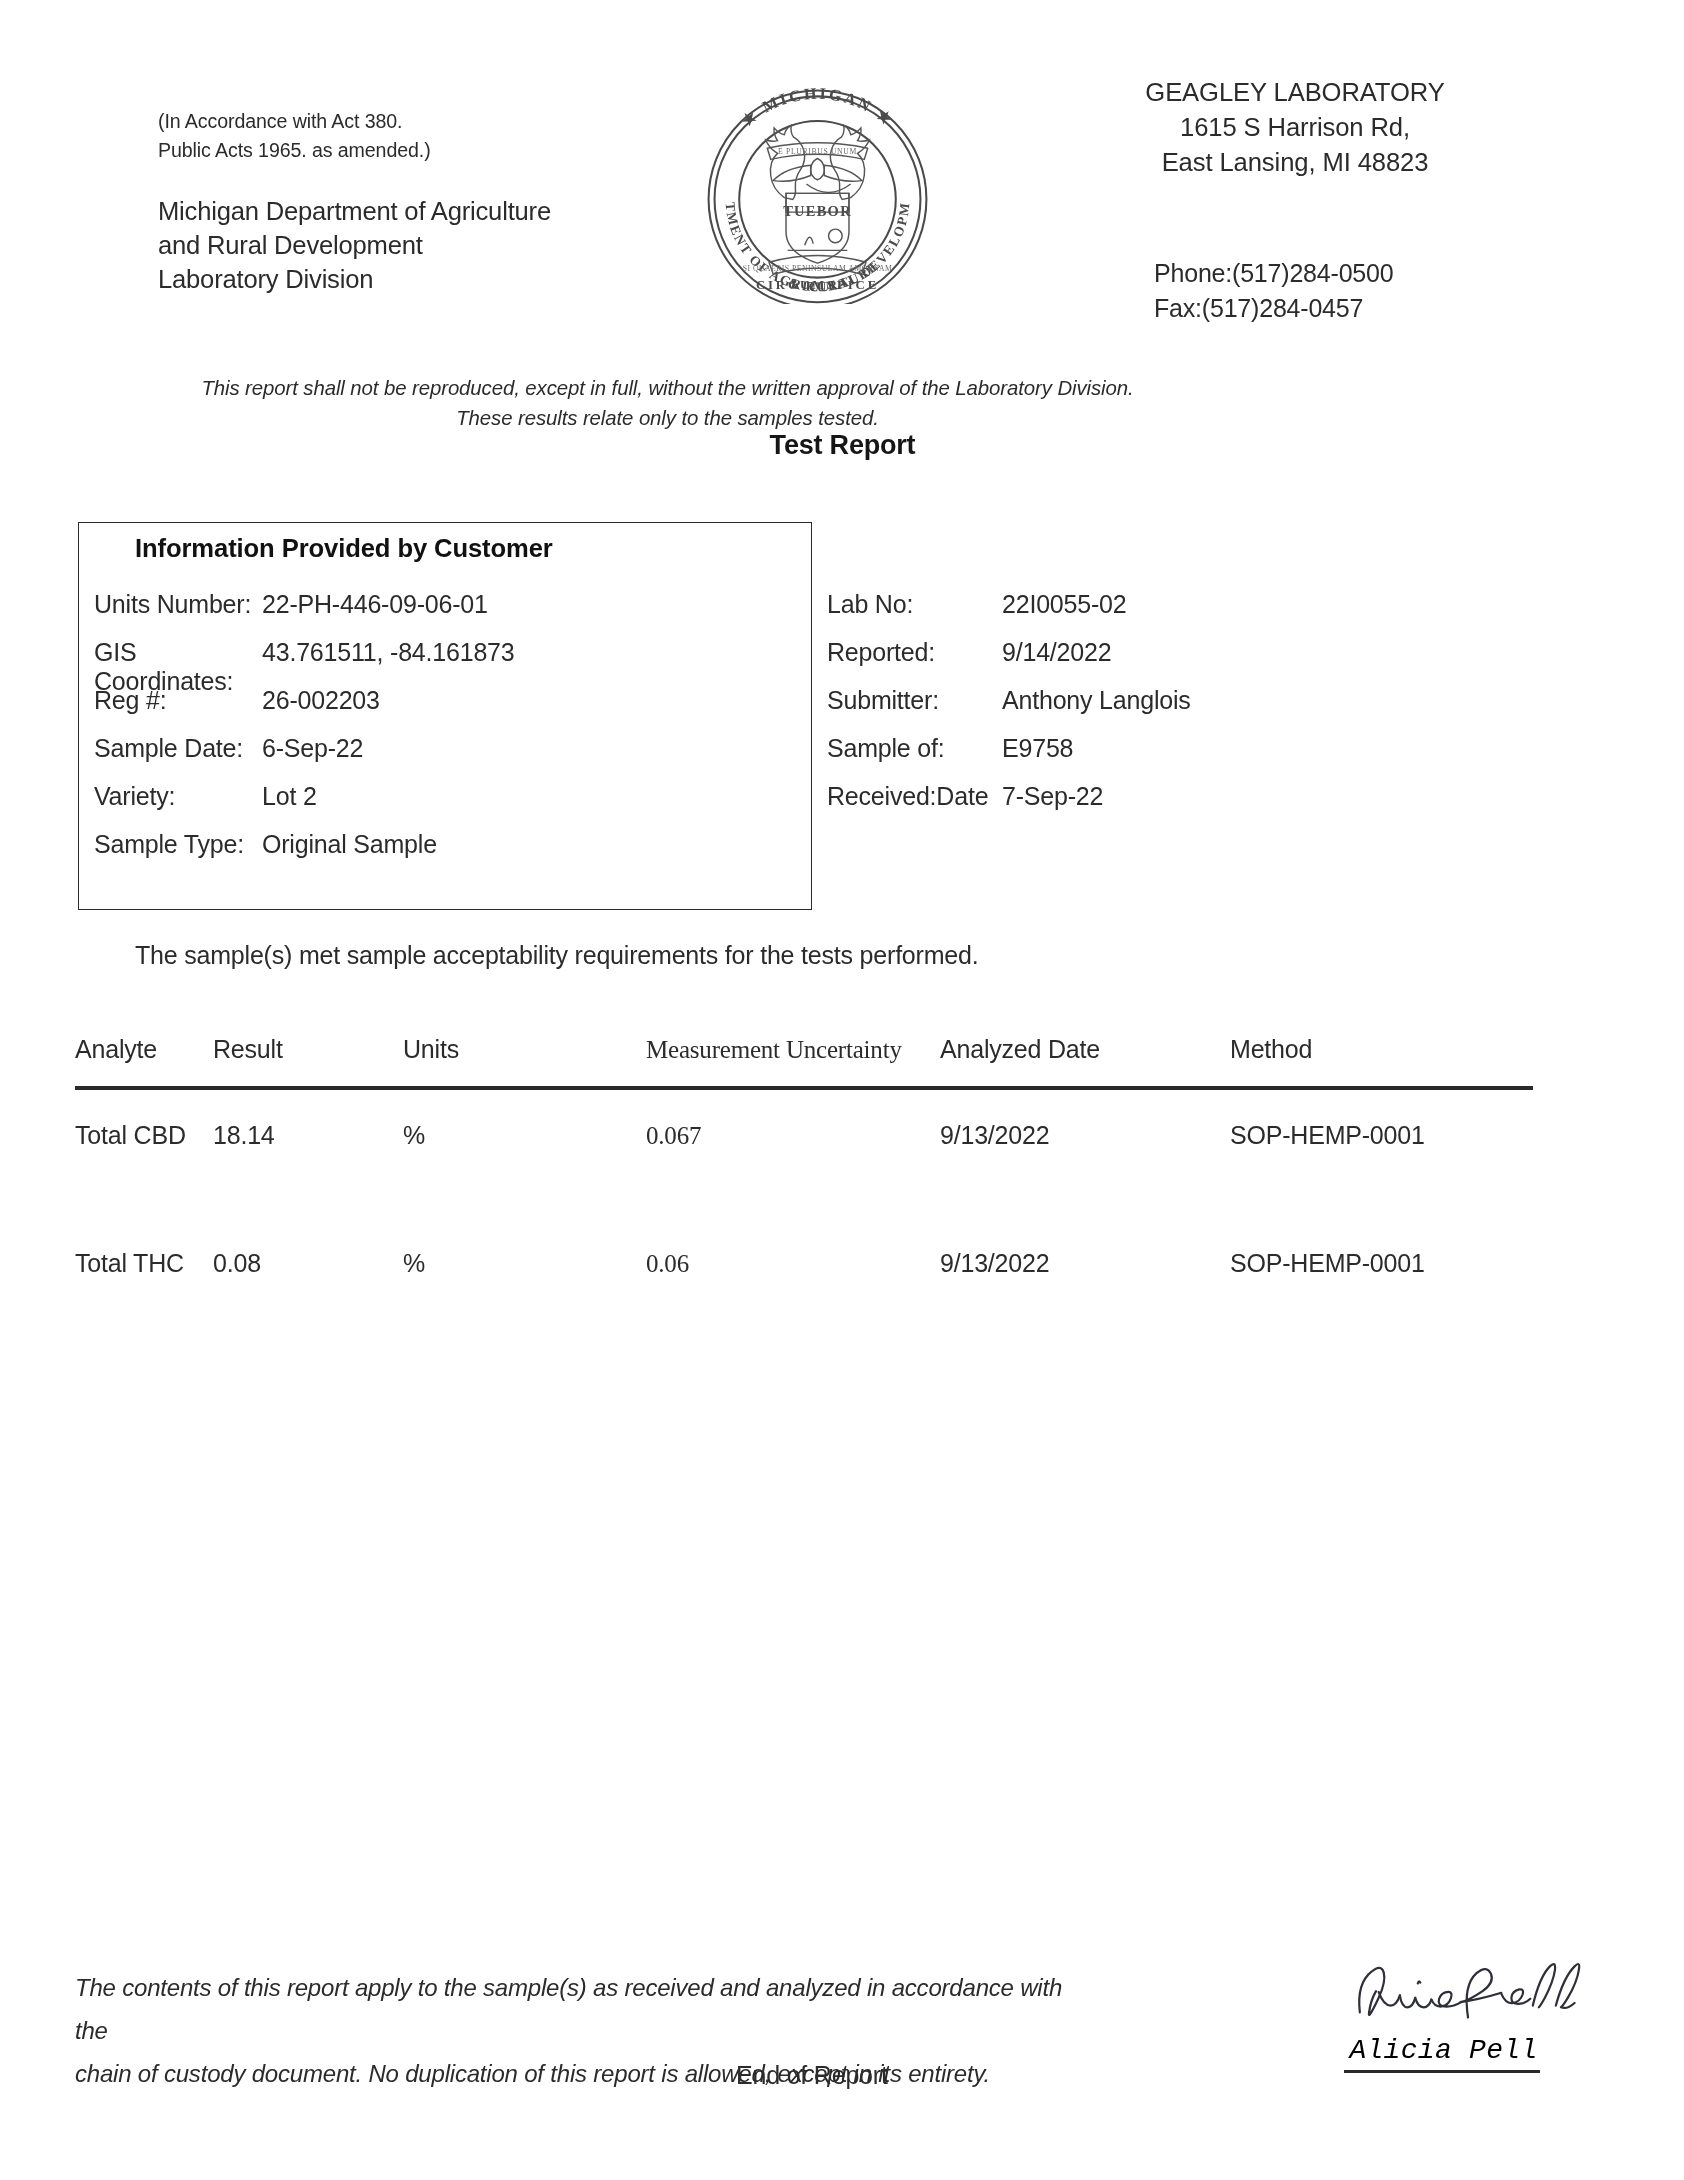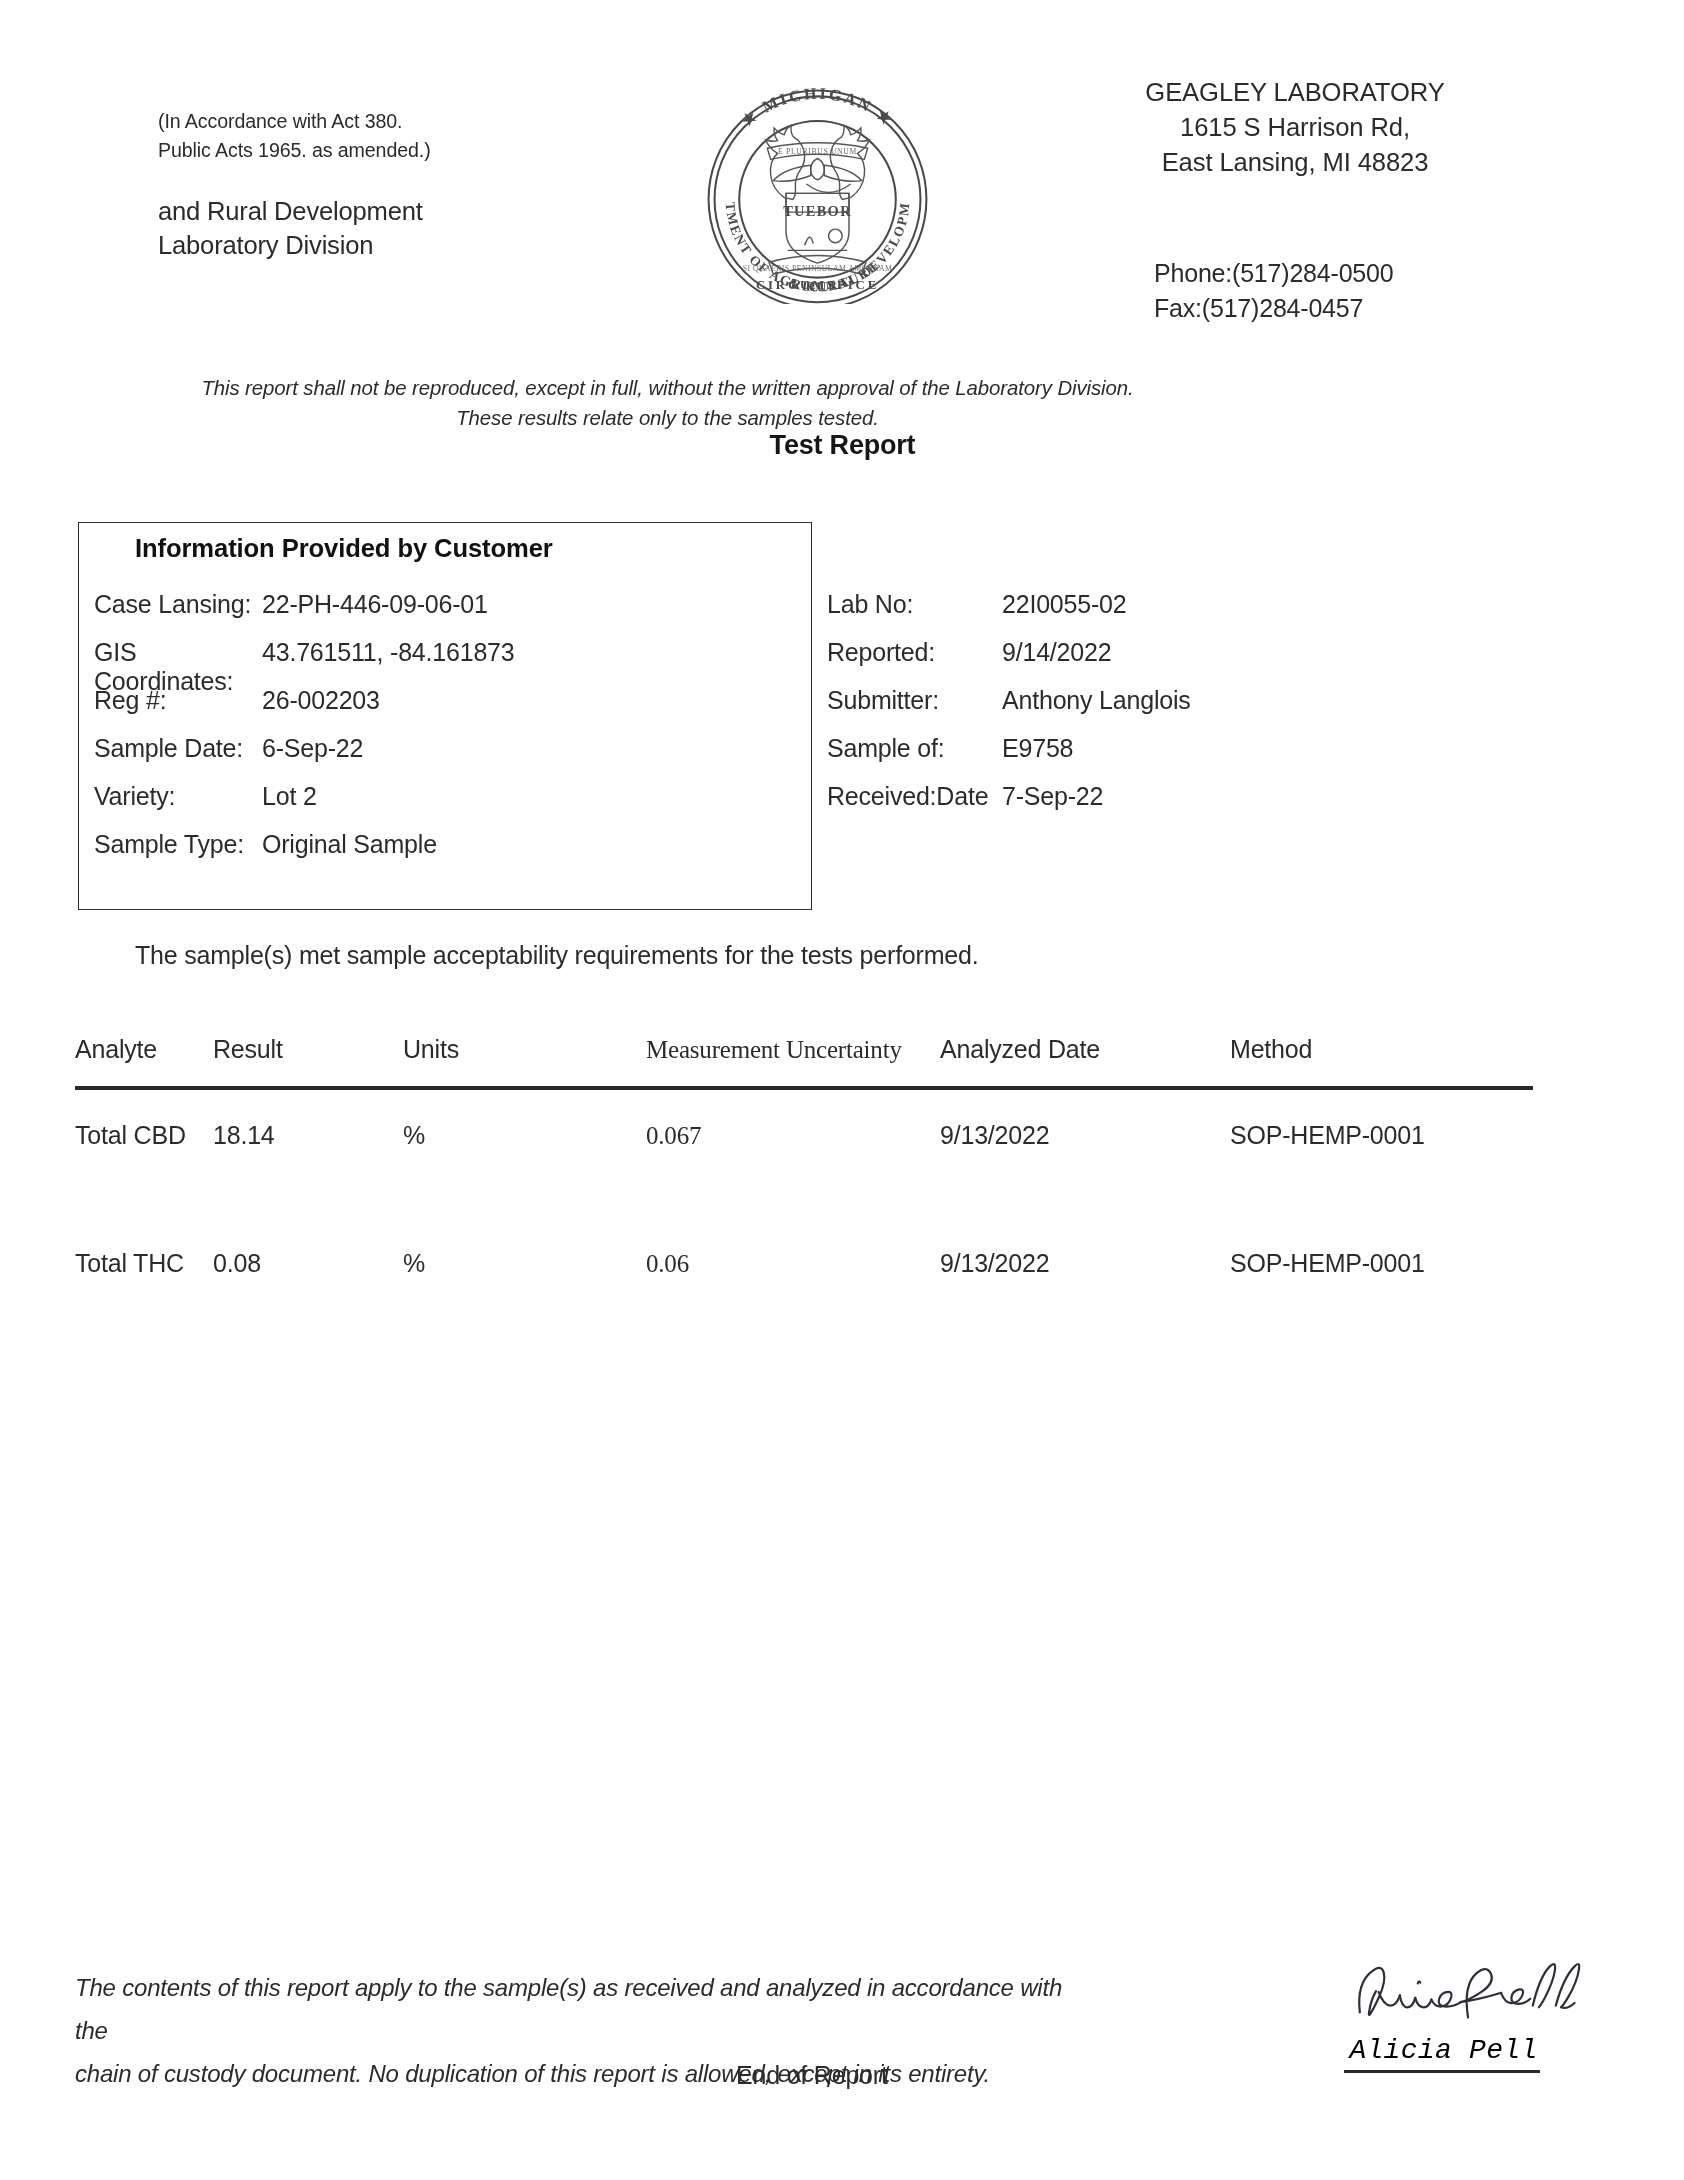--- a/index.html
+++ b/index.html
@@ -250,20 +250,21 @@
 </style>
 </head>
 <body>
 
 <div id="page">
 
   <div class="hdr-left">
     <div class="act-line">(In Accordance with Act 380.</div>
     <div class="act-line">Public Acts 1965. as amended.)</div>
     <div class="dept-block">
+      <div class="dept-line">Michigan Department of Agriculture</div>
       <div class="dept-line">and Rural Development</div>
       <div class="dept-line">Laboratory Division</div>
     </div>
   </div>
 
   <div class="seal-wrap">
     <svg width="281" height="234" viewBox="0 0 330 275" xmlns="http://www.w3.org/2000/svg">
       <defs>
         <path id="arcTop" d="M 47,152 A 118,118 0 0 1 283,152" fill="none"></path>
         <path id="arcBot" d="M 57,152 A 108,108 0 0 0 273,152" fill="none"></path>
@@ -326,21 +327,21 @@
     <div class="disclaimer-line">This report shall not be reproduced, except in full, without the written approval of the Laboratory Division.</div>
     <div class="disclaimer-line">These results relate only to the samples tested.</div>
   </div>
   <div class="report-title">Test Report</div>
 
   <div class="info-box"></div>
   <div class="info-box-title">Information Provided by Customer</div>
 
   <div class="info-left">
     <div class="info-row">
-      <span class="info-label">Case Lansing:</span>
+      <span class="info-label">Units Number:</span>
       <span class="info-value">22-PH-446-09-06-01</span>
     </div>
     <div class="info-row">
       <span class="info-label">GIS Coordinates:</span>
       <span class="info-value">43.761511, -84.161873</span>
     </div>
     <div class="info-row">
       <span class="info-label">Reg #:</span>
       <span class="info-value">26-002203</span>
     </div>

